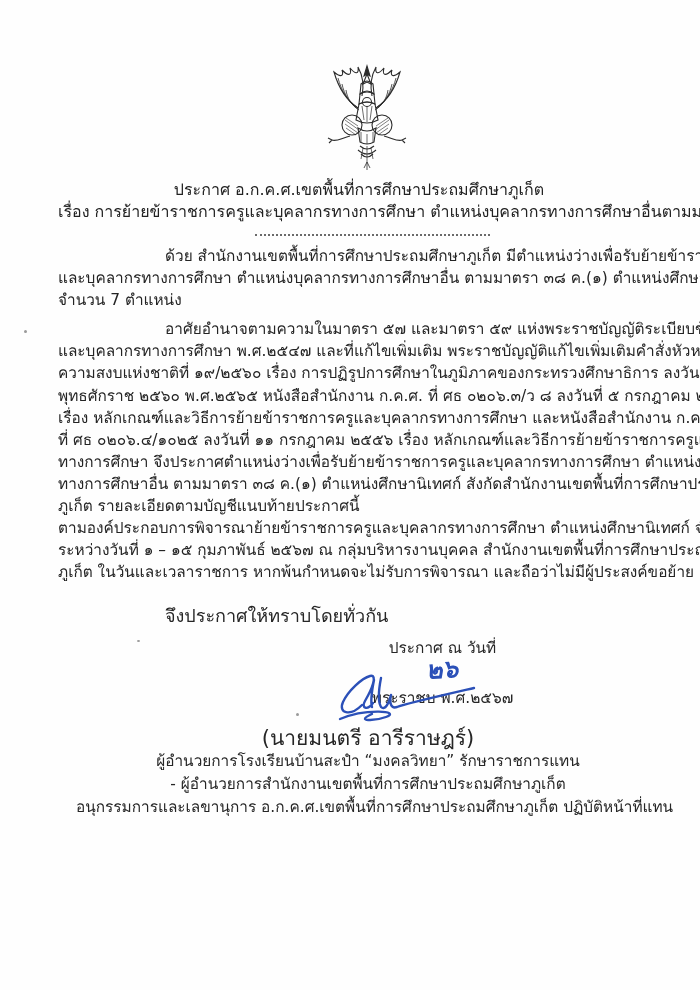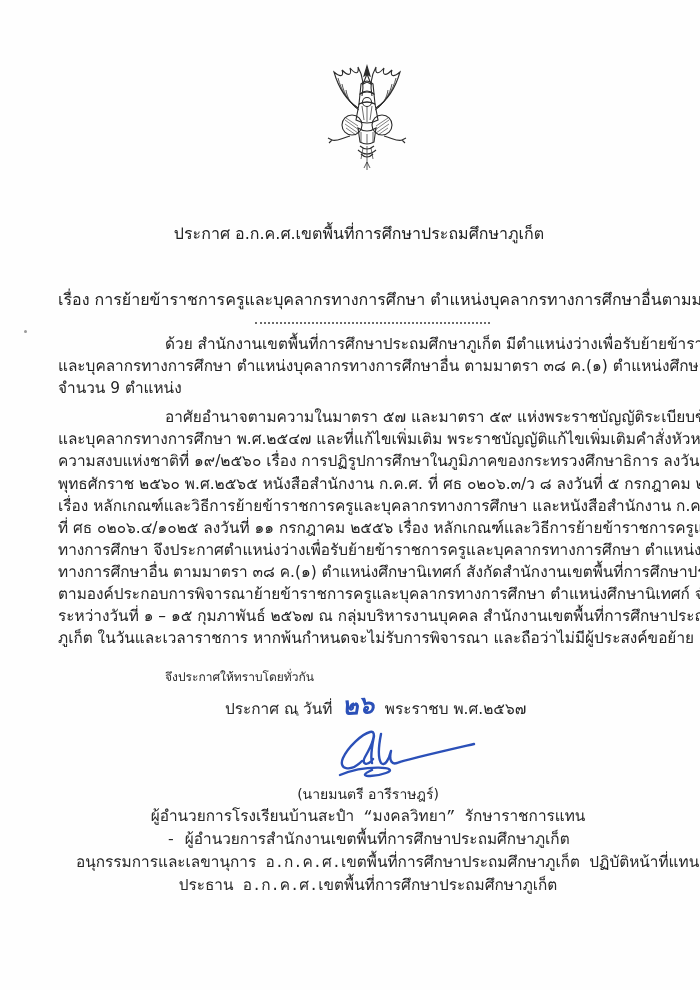--- a/index.html
+++ b/index.html
@@ -8,43 +8,43 @@
     width:700px;height:990px;
     margin:0 auto;
     background:#fefefe;
     overflow:hidden;
     font-family:"DejaVu Sans","Liberation Sans",sans-serif;
     color:#262626;
   }
   .emblem{position:absolute;left:308px;top:62px;width:118px;height:116px;}
   .content{position:absolute;top:179px;left:58px;right:40px;}
   .title-block{text-align:center;font-size:16px;line-height:22px;color:#222;}
-  .title-line{white-space:nowrap;margin-top:44px;}
+  .title-line{white-space:nowrap;}
   .divider{
     width:235px;margin:4px 0 0 197px;height:7px;
     border-bottom:2px dotted #6a6a6a;
   }
   .body-block{margin-top:9px;font-size:15.4px;line-height:22.1px;color:#242424;}
   .line{white-space:nowrap;}
   .para-start{margin-top:7px;padding-left:107px;}
-  .closing-line{margin-top:18px;padding-left:107px;font-size:12px;white-space:nowrap;font-family:Liberation Serif, serif;}
+  .closing-line{margin-top:18px;padding-left:107px;font-size:18px;white-space:nowrap;font-family:Liberation Serif, serif;}
   .issued-line{
     margin-top:5px;padding-left:167px;font-size:15.4px;
-    display:flex;align-items:flex-end;height:30px;white-space:nowrap;
+    display:flex;align-items:center;height:30px;white-space:nowrap;flex-direction:column;
   }
   .handwritten-day{
     display:inline-block;margin:0 10px;
     font-size:25px;line-height:25px;
     color:#2b50b8;transform:rotate(-4deg) translateY(-3px);
     font-style:italic;font-weight:bold;
   }
   .sig-area{position:relative;margin-top:2px;text-align:center;}
   .sig-svg{display:block;margin:0 auto;margin-left:268px;width:160px;height:60px;}
-  .sig-name{font-size:14px;line-height:23px;margin-left:18px;}
-  .sig-line{font-size:15.4px;line-height:22.8px;margin-left:18px;white-space:nowrap;font-family:Liberation Mono, monospace;}
+  .sig-name{font-size:21px;line-height:23px;margin-left:18px;}
+  .sig-line{font-size:15.4px;line-height:22.8px;margin-left:18px;white-space:nowrap;}
   .speck{position:absolute;background:#9a9a9a;border-radius:50%;}
 </style>
 </head>
 <body>
 
 <div class="page">
 
   <div class="emblem">
     <svg viewBox="0 0 118 116" xmlns="http://www.w3.org/2000/svg" fill="none" stroke="#2c2c2c" stroke-width="1.1">
 
@@ -85,29 +85,30 @@
     <div class="title-block">
         <div class="title-line">ประกาศ อ.ก.ค.ศ.เขตพื้นที่การศึกษาประถมศึกษาภูเก็ต</div>
         <div class="title-line">เรื่อง  การย้ายข้าราชการครูและบุคลากรทางการศึกษา ตำแหน่งบุคลากรทางการศึกษาอื่นตามมาตรา ๓๘ ค.(๑)</div>
       </div>
 
     <div class="divider"></div>
 
     <div class="body-block">
         <div class="line para-start">ด้วย สำนักงานเขตพื้นที่การศึกษาประถมศึกษาภูเก็ต มีตำแหน่งว่างเพื่อรับย้ายข้าราชการครู</div>
         <div class="line">และบุคลากรทางการศึกษา ตำแหน่งบุคลากรทางการศึกษาอื่น ตามมาตรา ๓๘ ค.(๑) ตำแหน่งศึกษานิเทศก์</div>
-        <div class="line">จำนวน 9 ตำแหน่ง</div>
+        <div class="line">จำนวน 7 ตำแหน่ง</div>
         <div class="line para-start">อาศัยอำนาจตามความในมาตรา ๕๗ และมาตรา ๕๙ แห่งพระราชบัญญัติระเบียบข้าราชการครู</div>
         <div class="line">และบุคลากรทางการศึกษา พ.ศ.๒๕๔๗ และที่แก้ไขเพิ่มเติม พระราชบัญญัติแก้ไขเพิ่มเติมคำสั่งหัวหน้าคณะรักษา</div>
         <div class="line">ความสงบแห่งชาติที่ ๑๙/๒๕๖๐ เรื่อง การปฏิรูปการศึกษาในภูมิภาคของกระทรวงศึกษาธิการ ลงวันที่ ๓ เมษายน</div>
         <div class="line">พุทธศักราช ๒๕๖๐ พ.ศ.๒๕๖๕ หนังสือสำนักงาน ก.ค.ศ. ที่ ศธ ๐๒๐๖.๓/ว ๘ ลงวันที่ ๕ กรกฎาคม ๒๕๔๙</div>
         <div class="line">เรื่อง หลักเกณฑ์และวิธีการย้ายข้าราชการครูและบุคลากรทางการศึกษา และหนังสือสำนักงาน ก.ค.ศ.</div>
         <div class="line">ที่ ศธ ๐๒๐๖.๔/๑๐๒๕  ลงวันที่ ๑๑ กรกฎาคม ๒๕๕๖ เรื่อง หลักเกณฑ์และวิธีการย้ายข้าราชการครูและบุคลากร</div>
         <div class="line">ทางการศึกษา จึงประกาศตำแหน่งว่างเพื่อรับย้ายข้าราชการครูและบุคลากรทางการศึกษา ตำแหน่งบุคลากร</div>
         <div class="line">ทางการศึกษาอื่น ตามมาตรา ๓๘ ค.(๑) ตำแหน่งศึกษานิเทศก์ สังกัดสำนักงานเขตพื้นที่การศึกษาประถมศึกษา</div>
+        <div class="line">ภูเก็ต รายละเอียดตามบัญชีแนบท้ายประกาศนี้</div>
         <div class="line">ตามองค์ประกอบการพิจารณาย้ายข้าราชการครูและบุคลากรทางการศึกษา ตำแหน่งศึกษานิเทศก์ จำนวน ๕ ชุด</div>
         <div class="line">ระหว่างวันที่ ๑ – ๑๕ กุมภาพันธ์ ๒๕๖๗ ณ กลุ่มบริหารงานบุคคล สำนักงานเขตพื้นที่การศึกษาประถมศึกษา</div>
         <div class="line">ภูเก็ต ในวันและเวลาราชการ หากพ้นกำหนดจะไม่รับการพิจารณา และถือว่าไม่มีผู้ประสงค์ขอย้าย</div>
       </div>
 
     <div class="closing-line">จึงประกาศให้ทราบโดยทั่วกัน</div>
 
     <div class="issued-line">
       <span>ประกาศ  ณ  วันที่</span>
       <span class="handwritten-day">๒๖</span>
@@ -120,21 +121,20 @@
                  M48 13 C46 23 44 33 46 40
                  M55 11 C53 21 51 33 55 40 C59 44 63 36 65 28
                  M65 28 C63 36 65 42 71 40 C78 37 122 27 148 21
                  M14 52 C40 41 76 44 60 50 C49 54 28 55 46 47" stroke="#2b50b8" stroke-width="2.4" fill="none" stroke-linecap="round" stroke-linejoin="round"></path>
       </svg>
       <div class="sig-name">(นายมนตรี  อารีราษฎร์)</div>
       <div>
           <div class="sig-line">ผู้อำนวยการโรงเรียนบ้านสะปำ “มงคลวิทยา” รักษาราชการแทน</div>
           <div class="sig-line">- ผู้อำนวยการสำนักงานเขตพื้นที่การศึกษาประถมศึกษาภูเก็ต</div>
           <div class="sig-line">อนุกรรมการและเลขานุการ อ.ก.ค.ศ.เขตพื้นที่การศึกษาประถมศึกษาภูเก็ต  ปฏิบัติหน้าที่แทน</div>
-          <div class="sig-line">ประธาน อ.ก.ค.ศ.เขตพื้นที่การศึกษาประถมศึกษาภูเก็ต</div>
         </div>
     </div>
 
   </div>
 
   <div class="speck" style="left:24px;top:330px;width:3px;height:3px;"></div>
   <div class="speck" style="left:137px;top:640px;width:3px;height:2px;"></div>
   <div class="speck" style="left:296px;top:713px;width:3px;height:3px;"></div>
 </div>
 

